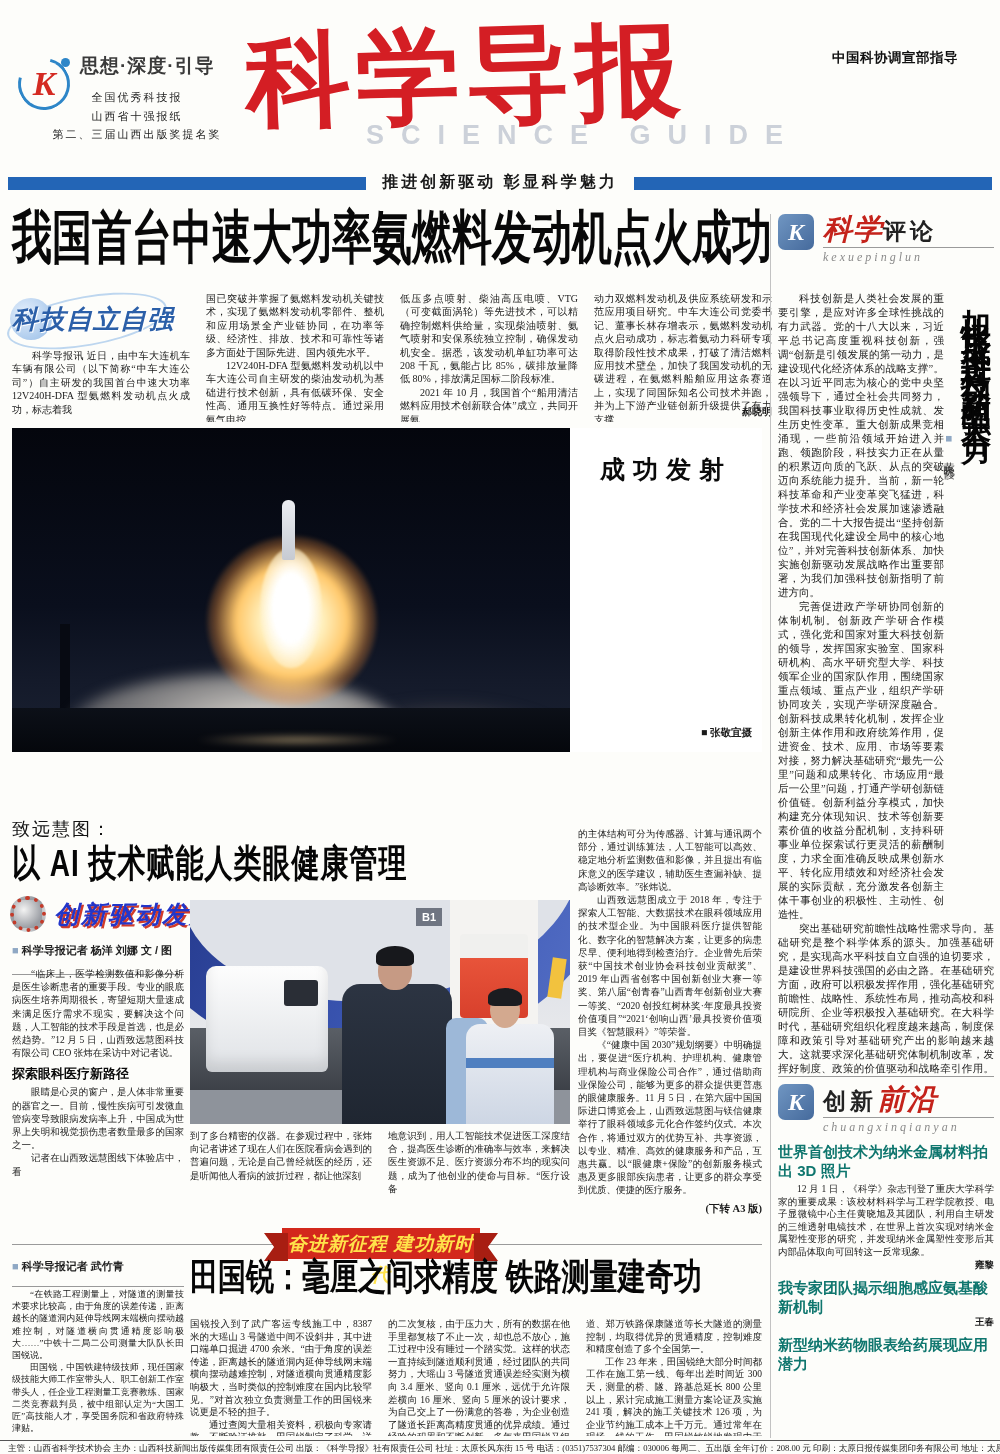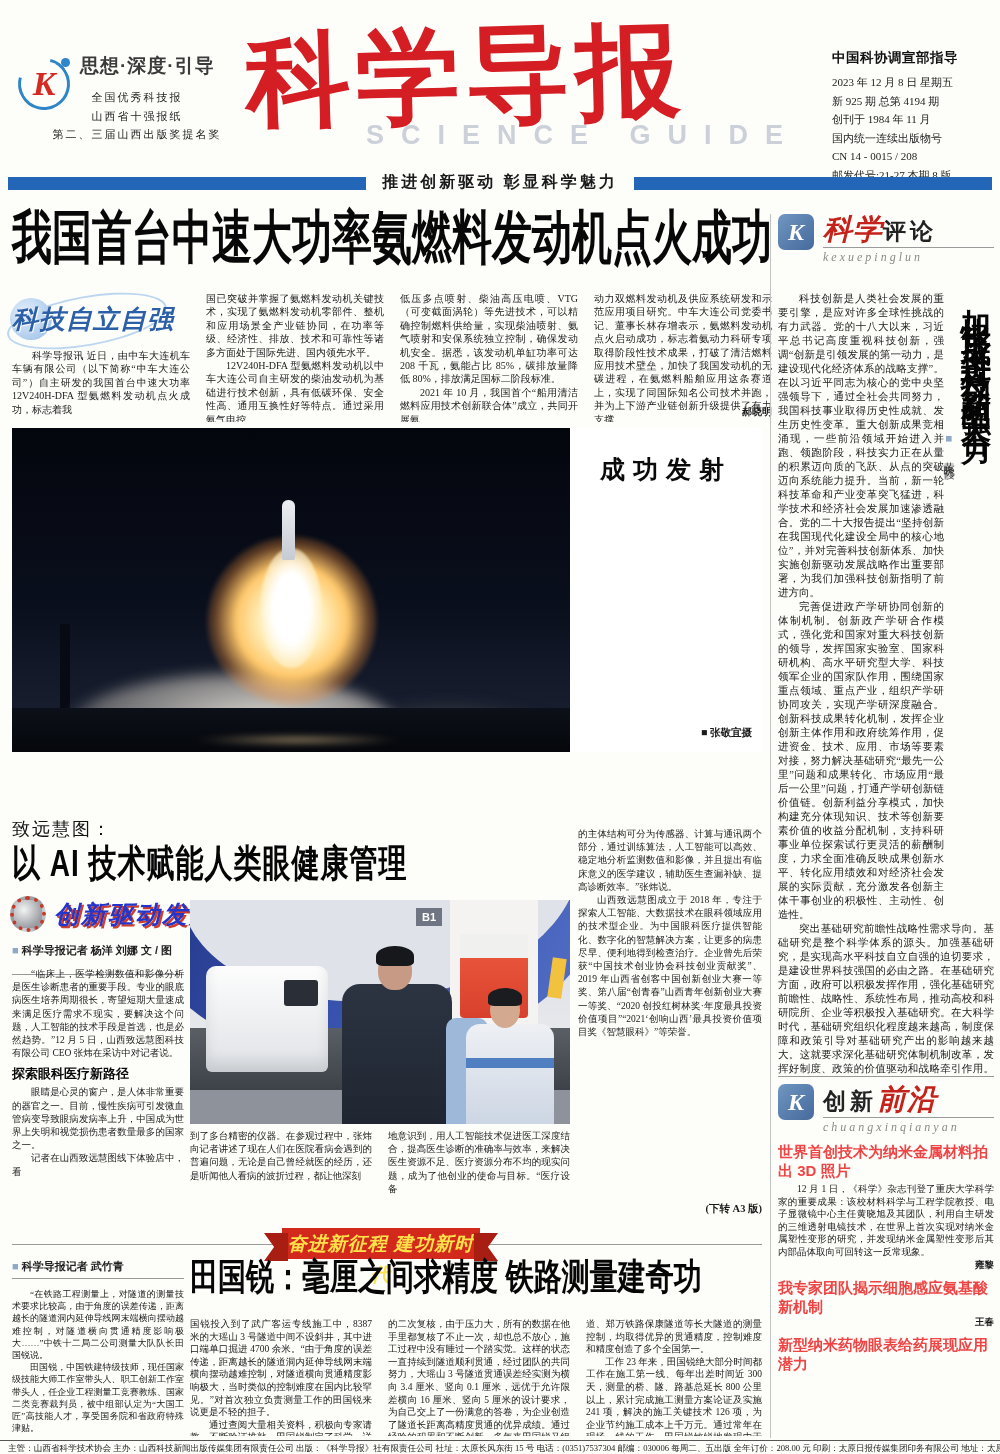--- a/index.html
+++ b/index.html
@@ -81,21 +81,21 @@
   .comm-spacer{float:right;width:50px;height:606px;}
   .vert-headline{position:absolute;right:-2px;top:70px;height:640px;writing-mode:vertical-rl;
                  font:900 30px "Liberation Sans",sans-serif;letter-spacing:9px;color:#050505;}
   .vert-byline{position:absolute;right:38px;top:218px;writing-mode:vertical-rl;font-size:11.5px;letter-spacing:3px;color:#333;}
   .vert-byline .sq{color:#8fa8c4;}
   .rule-frontier{left:778px;top:1076px;width:216px;height:1px;background:#999;}
 
   
   .frontier{left:778px;top:1084px;width:216px;height:354px;overflow:hidden;}
   .fr-item{margin-top:7px;}
-  .fr-title{font:700 15px/19px "Liberation Sans",sans-serif;color:#ef4444;}
+  .fr-title{font:700 15px/19px "Liberation Sans",sans-serif;color:#0f766e;}
   .fr-text{font-size:9.5px;line-height:12.6px;text-align:justify;margin-top:3px;text-indent:2em;}
   .fr-author{text-align:right;font-weight:700;font-size:9.5px;line-height:12px;}
 
   
   .ai-kicker{left:12px;top:818px;font:400 18px/22px "Liberation Sans",sans-serif;color:#141414;letter-spacing:2px;}
   .ai-headline{left:12px;top:844px;width:560px;font:900 28px/30px "Liberation Sans",sans-serif;color:#060606;
                transform:scaleY(1.35);transform-origin:left top;white-space:nowrap;letter-spacing:1px;}
   .ai-badge{left:10px;top:896px;display:flex;align-items:center;gap:8px;height:36px;}
   .gear-icon{width:28px;height:28px;border-radius:50%;border:4px dotted #c43b2a;
              background:radial-gradient(circle at 35% 35%,#f3f3f3,#9a9da3 72%);}
@@ -141,21 +141,21 @@
   .mid-rule{left:12px;top:1244px;width:750px;height:1px;background:#9a9a9a;}
   .ribbon{left:282px;top:1228px;width:198px;height:31px;background:#d3281c;text-align:center;
           font:italic 900 19px/31px "Liberation Sans",sans-serif;color:#ffe24a;letter-spacing:1px;}
   .ribbon::before{content:"";position:absolute;left:-18px;top:5px;width:24px;height:28px;background:#a81e12;
                   clip-path:polygon(0 0,100% 0,100% 100%,0 100%,42% 50%);}
   .ribbon::after{content:"";position:absolute;right:-18px;top:5px;width:24px;height:28px;background:#a81e12;
                  clip-path:polygon(0 0,100% 0,58% 50%,100% 100%,0 100%);}
 
   
   .tian-byline{left:12px;top:1258px;width:172px;font:700 11px/16px "Liberation Sans",sans-serif;color:#222;
-               border-bottom:1px solid #999;padding-bottom:4px;}
+               border-bottom:1px solid #999;padding-bottom:12px;}
   .tian-left{left:12px;top:1288px;width:172px;height:146px;font-size:9px;line-height:12.2px;}
   .tian-headline{left:190px;top:1258px;width:574px;font:900 28px/30px "Liberation Sans",sans-serif;color:#060606;
                  transform:scaleY(1.3);transform-origin:left top;white-space:nowrap;}
   .tian-col{top:1318px;height:118px;font-size:9.5px;line-height:12.6px;}
   .tc1{left:190px;width:182px;} .tc2{left:388px;width:182px;} .tc3{left:586px;width:176px;}
 
   
   .footer{left:0;top:1440px;width:1000px;height:14px;border-top:1px solid #555;padding-top:1px;}
   .footer .txt{padding:0 8px;font-size:8.6px;line-height:12px;white-space:nowrap;overflow:hidden;color:#222;}
 </style>
@@ -178,28 +178,20 @@
       </div>
   </div>
 
   <div class="abs mh-title">
     <div class="mh-cn">科学导报</div>
     <div class="mh-en">SCIENCE GUIDE</div>
   </div>
 
   <div class="abs mh-info">
     <div class="mh-guide">中国科协调宣部指导</div>
-    <div>
-        <div class="mh-line">2023 年 12 月 8 日 星期五</div>
-        <div class="mh-line">新 925 期 总第 4194 期</div>
-        <div class="mh-line">创刊于 1984 年 11 月</div>
-        <div class="mh-line">国内统一连续出版物号</div>
-        <div class="mh-line">CN 14 - 0015 / 208</div>
-        <div class="mh-line">邮发代号:21-27 本期 8 版</div>
-      </div>
   </div>
 
   <div class="abs blue-band">
     <div class="bar"></div>
     <div class="txt">推进创新驱动 彰显科学魅力</div>
     <div class="bar"></div>
   </div>
 
   <div class="abs lead-headline">我国首台中速大功率氨燃料发动机点火成功</div>
 
@@ -339,20 +331,21 @@
 
   <div class="abs ai-under1 body-text" data-first-flush="">
       <p class="para">到了多台精密的仪器。在参观过程中，张炜向记者讲述了现在人们在医院看病会遇到的普遍问题，无论是自己曾经就医的经历，还是听闻他人看病的波折过程，都让他深刻</p>
     </div>
   <div class="abs ai-under2 body-text" data-first-flush="">
       <p class="para">地意识到，用人工智能技术促进医工深度结合，提高医生诊断的准确率与效率，来解决医生资源不足、医疗资源分布不均的现实问题，成为了他创业的使命与目标。“医疗设备</p>
     </div>
   <div class="abs ai-right body-text" data-first-flush="">
       <p class="para">的主体结构可分为传感器、计算与通讯两个部分，通过训练算法，人工智能可以高效、稳定地分析监测数值和影像，并且提出有临床意义的医学建议，辅助医生查漏补缺、提高诊断效率。”张炜说。</p>
       <p class="para">山西致远慧图成立于 2018 年，专注于探索人工智能、大数据技术在眼科领域应用的技术型企业。为中国眼科医疗提供智能化、数字化的智慧解决方案，让更多的病患尽早、便利地得到检查治疗。企业曾先后荣获“中国技术创业协会科技创业贡献奖”、2019 年山西省创客中国创新创业大赛一等奖、第八届“创青春”山西青年创新创业大赛一等奖、“2020 创投红树林奖·年度最具投资价值项目”“2021‘创响山西’最具投资价值项目奖《智慧眼科》”等荣誉。</p>
+      <p class="para">《“健康中国 2030”规划纲要》中明确提出，要促进“医疗机构、护理机构、健康管理机构与商业保险公司合作”，通过借助商业保险公司，能够为更多的群众提供更普惠的眼健康服务。11 月 5 日，在第六届中国国际进口博览会上，山西致远慧图与镁信健康举行了眼科领域多元化合作签约仪式。本次合作，将通过双方的优势互补、共享资源，以专业、精准、高效的健康服务和产品，互惠共赢。以“眼健康+保险”的创新服务模式惠及更多眼部疾病患者，让更多的群众享受到优质、便捷的医疗服务。</p>
     </div>
   <div class="abs ai-cont">(下转 A3 版)</div>
 
   <div class="abs mid-rule"></div>
   <div class="abs ribbon">奋进新征程 建功新时代</div>
 
   <div class="abs tian-byline">
     <span class="byline-sq">■</span>
     <span>科学导报记者 武竹青</span>
   </div>

